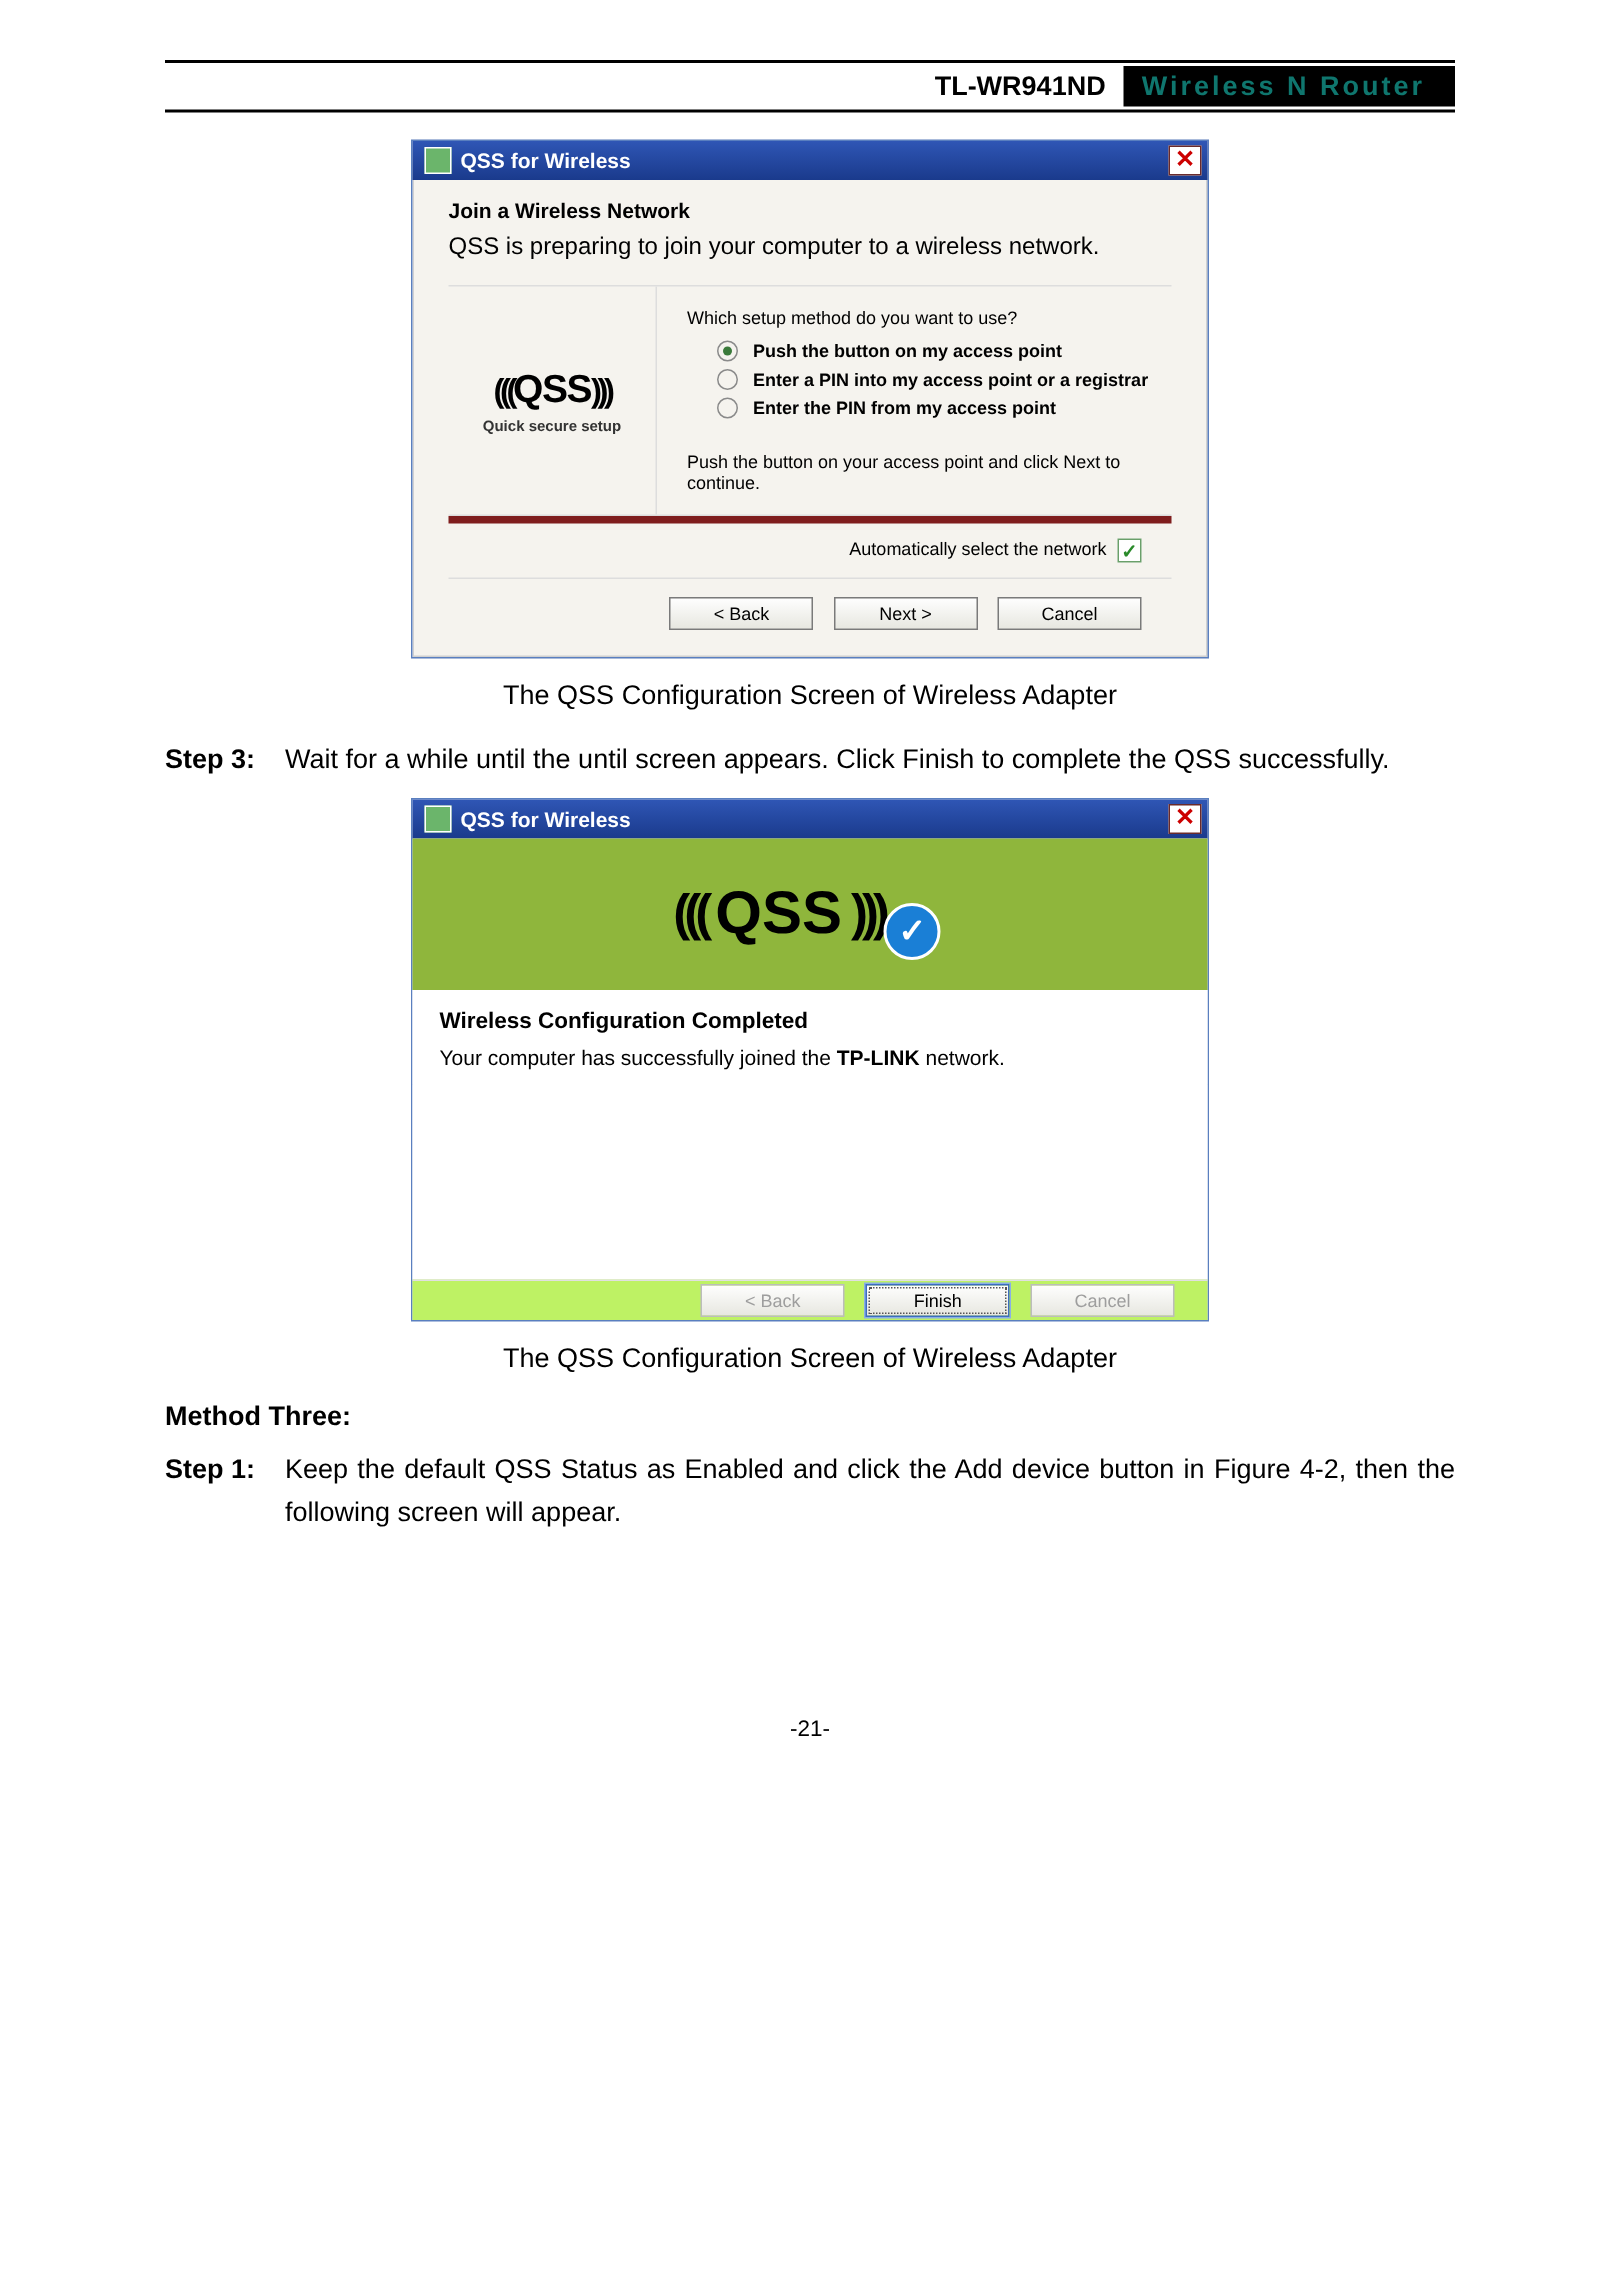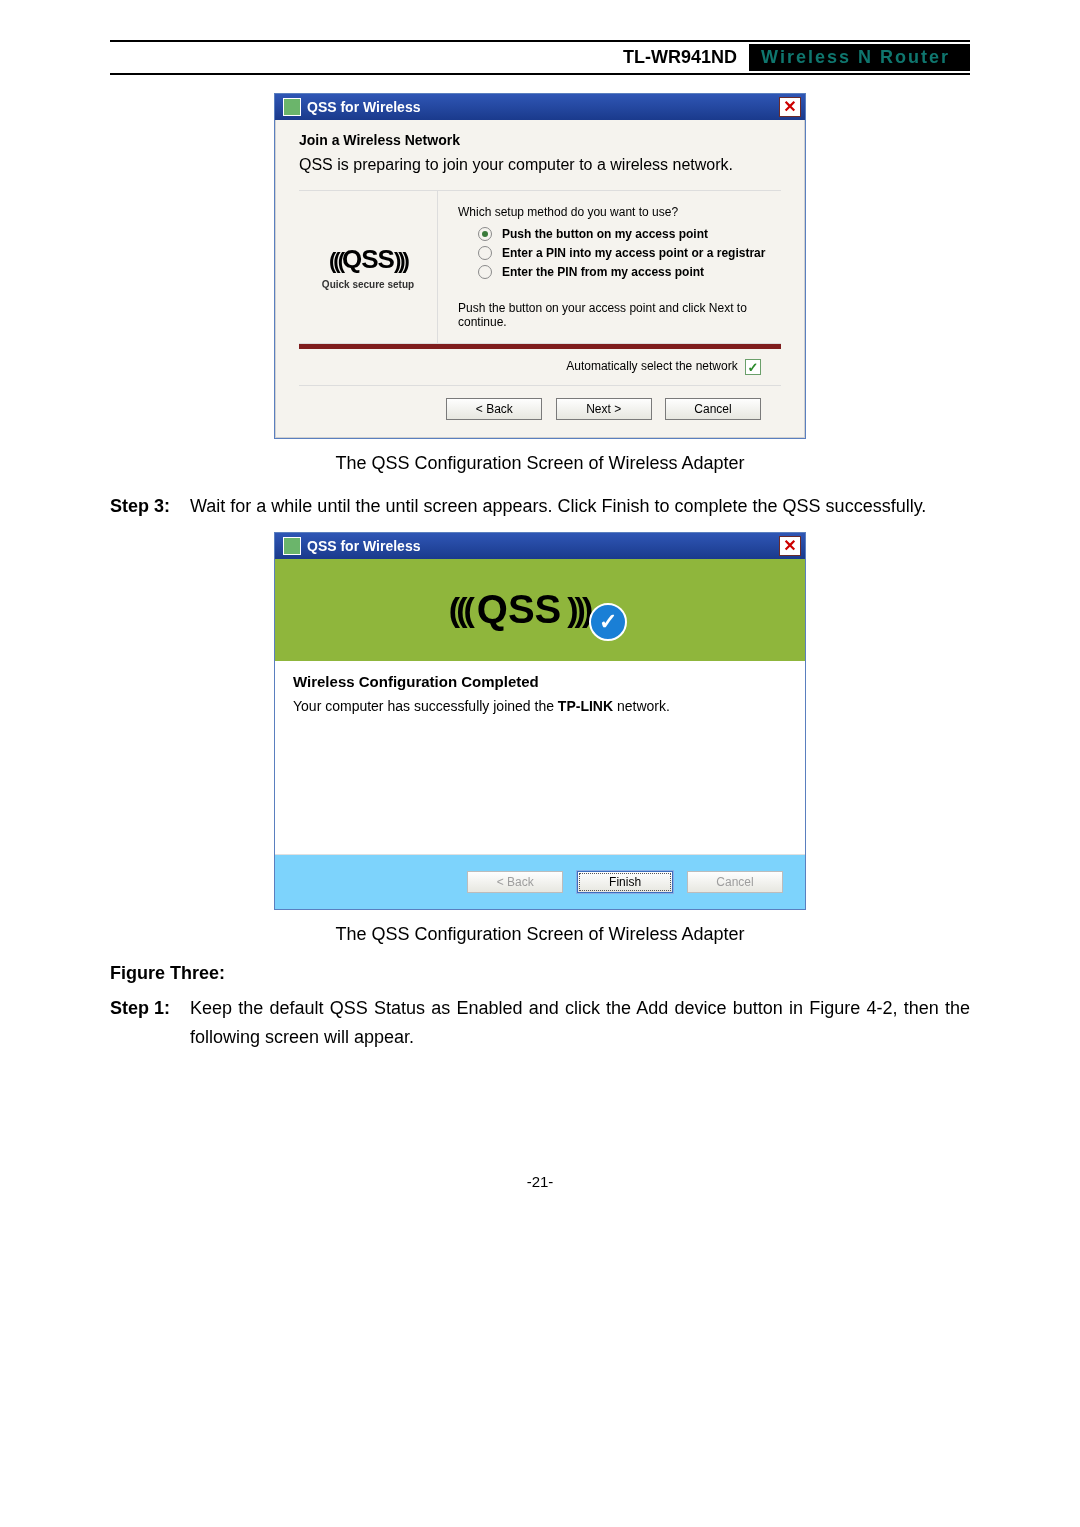--- a/index.html
+++ b/index.html
@@ -181,23 +181,23 @@
     background: #1a7fd6; display:inline-flex; align-items:center; justify-content:center;
     color:#fff; font-size:22px; font-weight:bold; border:2px solid #fff;
     position: relative; top: 8px; left: -4px;
   }
   .completed-body { padding: 12px 18px 10px 18px; background:#fff; }
   .completed-body h3 { font-size: 15px; font-weight:bold; margin: 0 0 8px 0; }
   .completed-body p { font-size: 14px; margin:0; }
   .completed-space { height: 130px; background:#fff; }
   .btn-row2 {
     border-top:1px solid #e0e0e0;
-    padding: 16px 22px;
+    padding: 2px 22px;
     text-align: right;
-    background:#7dd3fc;
+    background:#bef264;
   }
 </style>
 </head>
 <body>
 
 <div class="page">
   <div class="header-bar">
     <div class="header-inner">
       <div class="model">TL-WR941ND</div>
       <div class="routerlabel">Wireless  N  Router</div>
@@ -275,21 +275,21 @@
     <div class="completed-space"></div>
     <div class="btn-row2">
       <span class="win-btn disabled">&lt; Back</span>
       <span class="win-btn focus">Finish</span>
       <span class="win-btn disabled">Cancel</span>
     </div>
   </div>
 
   <div class="caption">The QSS Configuration Screen of Wireless Adapter</div>
 
-  <div class="method-head">Figure Three:</div>
+  <div class="method-head">Method Three:</div>
 
   <div class="step">
     <div class="label">Step 1:</div>
     <div class="content">
       <span>Keep the default QSS Status as </span><span class="bold">Enabled</span><span> and click the </span><span class="bold">Add device</span><span> button in Figure 4-2, then the following screen will appear.</span>
     </div>
   </div>
 
   <div class="page-num">-21-</div>
 </div>

